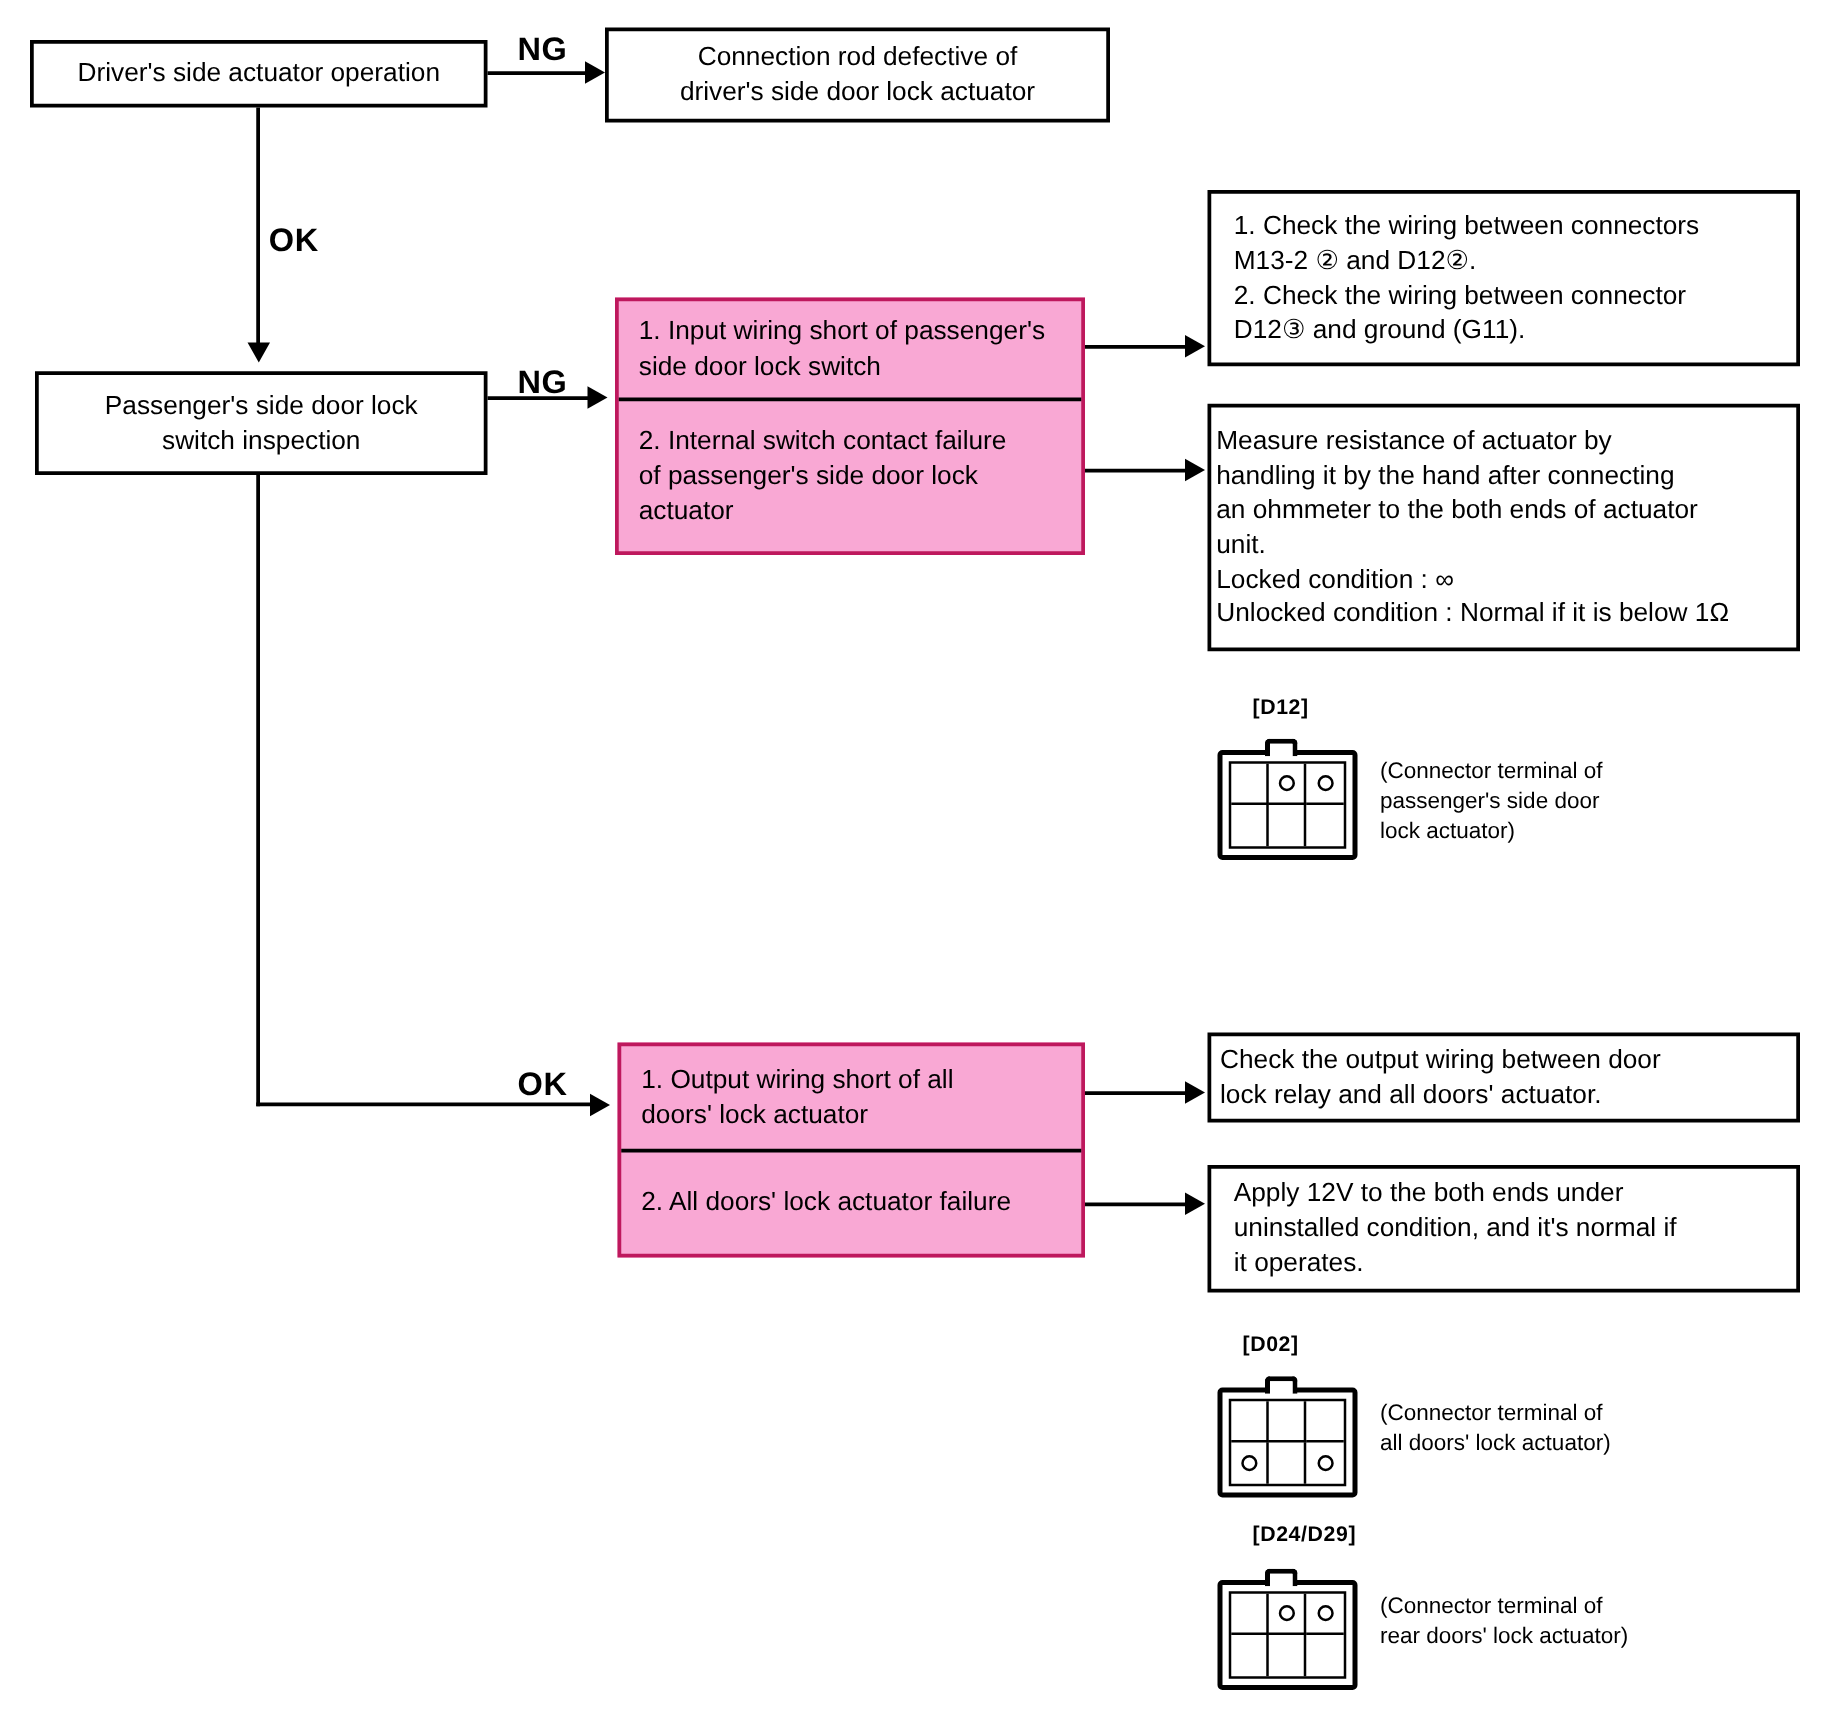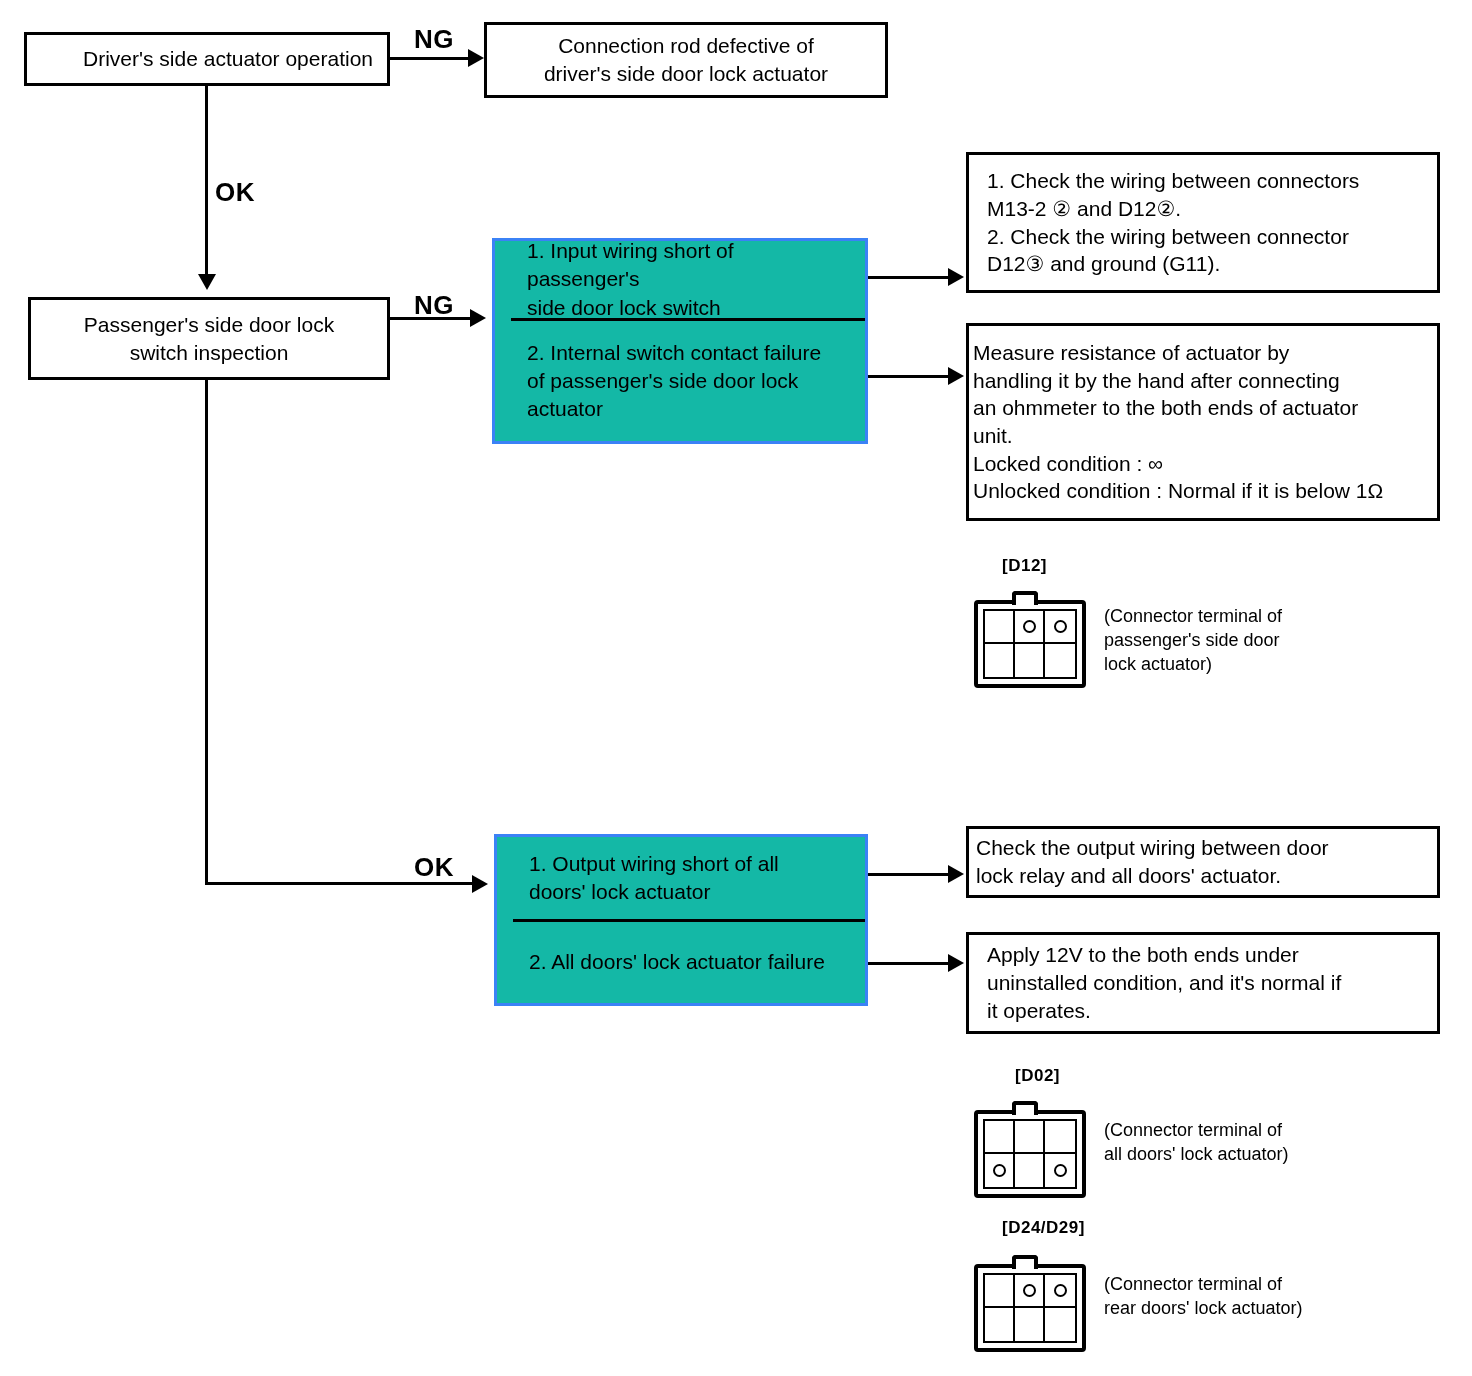--- a/index.html
+++ b/index.html
@@ -33,23 +33,22 @@
     font-size: 21px;
     line-height: 1.32;
     padding: 0 14px;
     white-space: pre-line;
   }
 
   
   .cellbox {
     position: absolute;
     box-sizing: border-box;
-    border: 3px solid #3b82f6;
-    background: #14b8a6;
-    padding-left: 16px;
+    border: 3px solid #be185d;
+    background: #f9a8d4;
   }
   .cell {
     box-sizing: border-box;
     display: flex;
     flex-direction: column;
     justify-content: center;
     padding: 0 16px;
     font-size: 21px;
     line-height: 1.34;
     white-space: pre-line;
@@ -147,21 +146,21 @@
     background: #fff;
     left: 34px;
     top: -13px;
   }
 </style>
 </head>
 <body>
 
 <div id="canvas">
 
-  <div class="box center" style="left:24px; top:32px; width:366px; height:54px;align-items:flex-end;">
+  <div class="box center" style="left:24px; top:32px; width:366px; height:54px;">
     <div class="box-text">Driver's side actuator operation</div>
   </div>
 
   <div class="hline" style="left:390px; top:57px; width:86px;"></div>
   <div class="arrow-right" style="left:468px; top:49px;"></div>
   <div class="edge-label" style="left:414px; top:24px;">NG</div>
 
   <div class="box center" style="left:484px; top:22px; width:404px; height:76px;">
     <div class="box-text">Connection rod defective of
 driver's side door lock actuator</div>
@@ -254,21 +253,21 @@
 lock relay and all doors' actuator.</div>
   </div>
 
   <div class="box" style="left:966px; top:932px; width:474px; height:102px;">
     <div class="box-text" style="padding-left:18px;">Apply 12V to the both ends under
 uninstalled condition, and it's normal if
 it operates.</div>
   </div>
 
   <div class="conn-group" style="left:966px; top:1066px; width:460px; height:150px;">
-    <div class="conn-label" style="left:49px; top:0px;">[D02]</div>
+    <div class="conn-label" style="left:28px; top:0px;">[D02]</div>
     <div class="conn-body" style="left:8px; top:44px; width:112px; height:88px;">
       <div class="conn-tab"></div>
       <div class="conn-inner">
         <div class="conn-cell"></div>
         <div class="conn-cell"></div>
         <div class="conn-cell"></div>
         <div class="conn-cell">
             <span class="pin-dot"></span>
           </div>
         <div class="conn-cell"></div>

